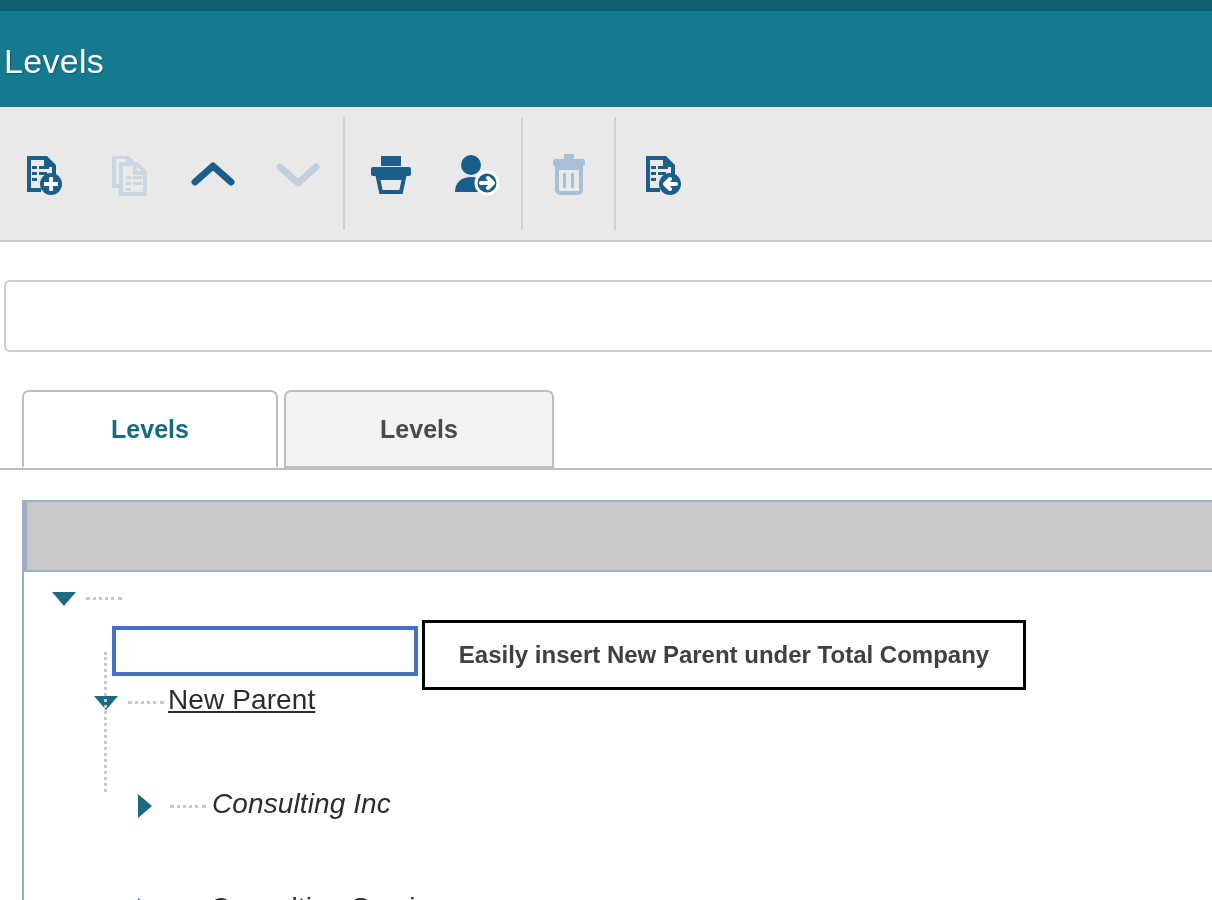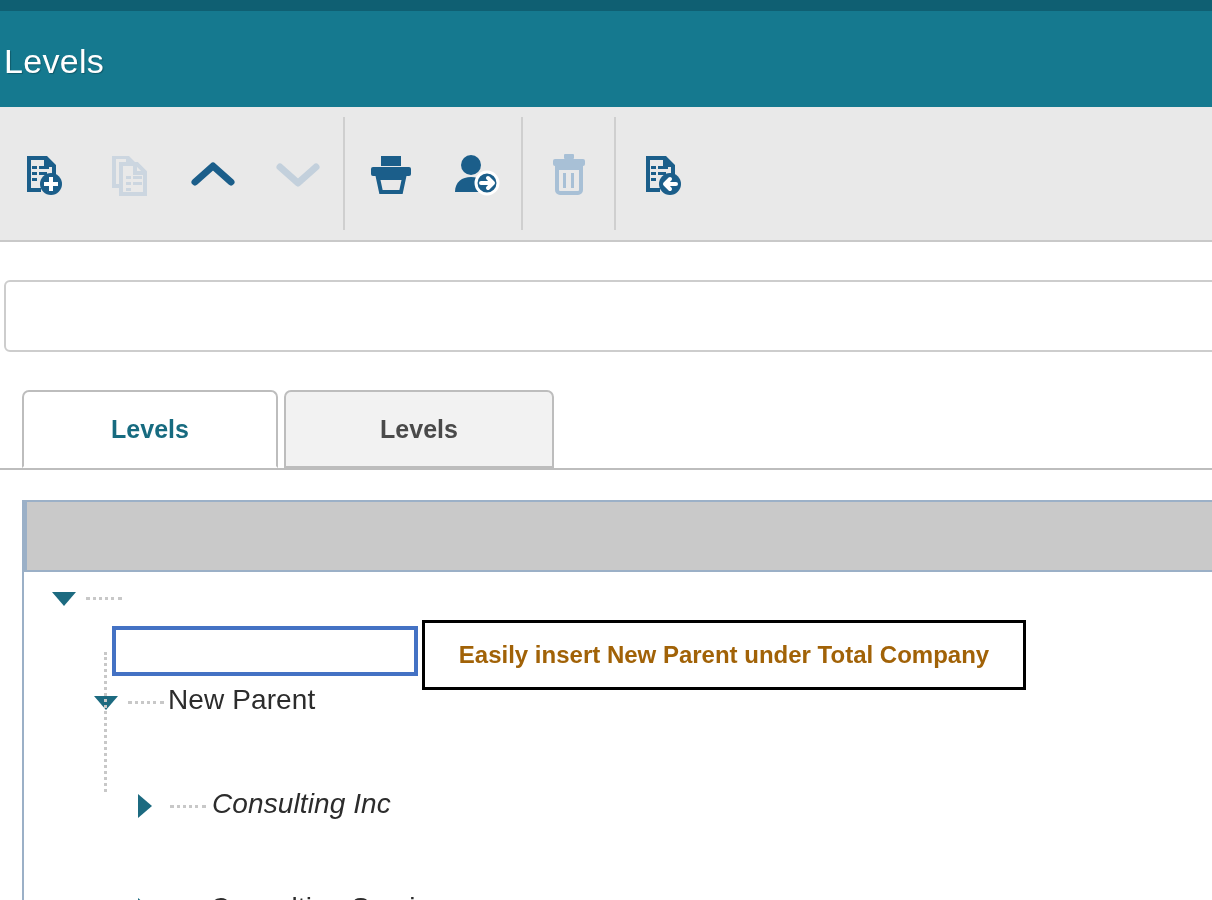--- a/index.html
+++ b/index.html
@@ -259,21 +259,21 @@
     border: 3px solid #000000;
     background: #ffffff;
     display: flex;
     align-items: center;
     justify-content: center;
     z-index: 20;
   }
   .callout-text {
     font-size: 24px;
     font-weight: bold;
-    color: #a16207;
+    color: #404040;
     white-space: nowrap;
   }
 </style>
 </head>
 <body>
 
 <div class="titlebar">
   <div class="titlebar-topstrip"></div>
   <div class="titlebar-title">Levels</div>
 </div>
@@ -397,21 +397,21 @@
   <div class="grid-body">
 
     <div class="row" style="top:0;">
       <div class="twisty expanded" style="left:28px; top:20px;"></div>
       <div class="dotline" style="left:62px; top:25px; width:36px;"></div>
     </div>
 
     <div class="row" style="top:52px;">
       <div class="twisty expanded" style="left:70px; top:20px;"></div>
       <div class="dotline" style="left:104px; top:25px; width:36px;"></div>
-      <div class="node-label" style="left:144px; top:8px;">New Parent</div>
+      <div class="node-label" style="left:144px; top:8px;text-decoration:underline;">New Parent</div>
     </div>
 
     <div class="row" style="top:104px;">
       <div class="twisty collapsed" style="left:114px; top:14px;"></div>
       <div class="dotline" style="left:146px; top:25px; width:36px;"></div>
       <div class="node-label" style="left:188px; top:8px;font-style:italic;">Consulting Inc</div>
     </div>
 
     <div class="row" style="top:156px;">
       <div class="twisty collapsed" style="left:114px; top:14px;"></div>

